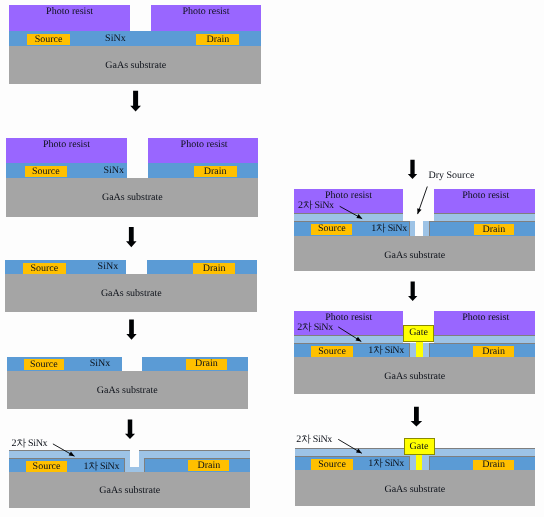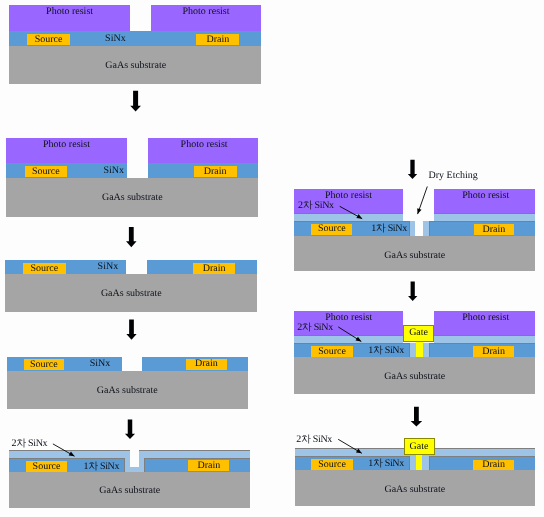--- a/index.html
+++ b/index.html
@@ -90,21 +90,21 @@
       <div class="layer" style="left: 402.9px; top: 188.7px; width: 31.1px; height: 32.7px; background: rgb(253, 253, 253); border: none; z-index: 5;"></div>
       <div class="layer" style="left: 414.8px; top: 220.4px; width: 8.2px; height: 15.4px; background: rgb(253, 253, 253); border: none; z-index: 5;"></div>
       <div class="cap" style="font-size: 10px; left: 348.5px; top: 195.6px; transform: translate(-50%, -50%); z-index: 20;">Photo resist</div>
       <div class="cap" style="font-size: 10px; left: 485.7px; top: 195.6px; transform: translate(-50%, -50%); z-index: 20;">Photo resist</div>
       <div class="cap" style="font-size: 10px; left: 298.1px; top: 205.9px; transform: translate(0px, -50%); z-index: 20; letter-spacing: -0.35px;">2차 SiNx</div>
       <div class="cap" style="font-size: 10px; left: 389px; top: 229.1px; transform: translate(-50%, -50%); z-index: 20; letter-spacing: -0.35px;">1차 SiNx</div>
       <div class="layer" style="left: 311.4px; top: 223.8px; width: 40.9px; height: 11.2px; background: rgb(255, 192, 0); border: none;"></div>
       <div class="cap" style="font-size: 10px; left: 331.9px; top: 229.4px; transform: translate(-50%, -50%); z-index: 20;">Source</div>
       <div class="layer" style="left: 473.5px; top: 224.2px; width: 40.7px; height: 10.7px; background: rgb(255, 192, 0); border: none;"></div>
       <div class="cap" style="font-size: 10px; left: 493.9px; top: 229.6px; transform: translate(-50%, -50%); z-index: 20;">Drain</div>
-      <div class="cap" style="font-size: 10px; left: 428.5px; top: 175.8px; transform: translate(0px, -50%); z-index: 20;">Dry Etching</div>
+      <div class="cap" style="font-size: 10px; left: 428.5px; top: 175.8px; transform: translate(0px, -50%); z-index: 20;">Dry Source</div>
       <div class="layer" style="left: 294.4px; top: 357.4px; width: 240.7px; height: 37.1px; background: rgb(165, 165, 165); border: none;"></div>
       <div class="cap" style="font-size: 10px; left: 414.75px; top: 377.2px; transform: translate(-50%, -50%); z-index: 20;">GaAs substrate</div>
       <div class="layer" style="left: 294.4px; top: 335px; width: 240.7px; height: 8.3px; background: rgb(157, 195, 230); border: none;"></div>
       <div class="layer" style="left: 409.6px; top: 335px; width: 20.2px; height: 22.4px; background: rgb(157, 195, 230); border: none;"></div>
       <div class="layer" style="left: 294.4px; top: 343.3px; width: 115.2px; height: 14.1px; background: rgb(91, 155, 213); border: none;"></div>
       <div class="layer" style="left: 429.8px; top: 343.3px; width: 105.3px; height: 14.1px; background: rgb(91, 155, 213); border: none;"></div>
       <div class="layer" style="left: 294.4px; top: 310.7px; width: 108.5px; height: 24.3px; background: rgb(153, 102, 255); border: none;"></div>
       <div class="layer" style="left: 434.4px; top: 310.7px; width: 100.7px; height: 24.3px; background: rgb(153, 102, 255); border: none;"></div>
       <div class="layer" style="left: 402.9px; top: 310.7px; width: 31.5px; height: 32.6px; background: rgb(253, 253, 253); border: none; z-index: 5;"></div>
       <div class="layer" style="left: 415.6px; top: 342.3px; width: 7.2px; height: 15.1px; background: rgb(255, 255, 0); border: none; z-index: 8;"></div>

